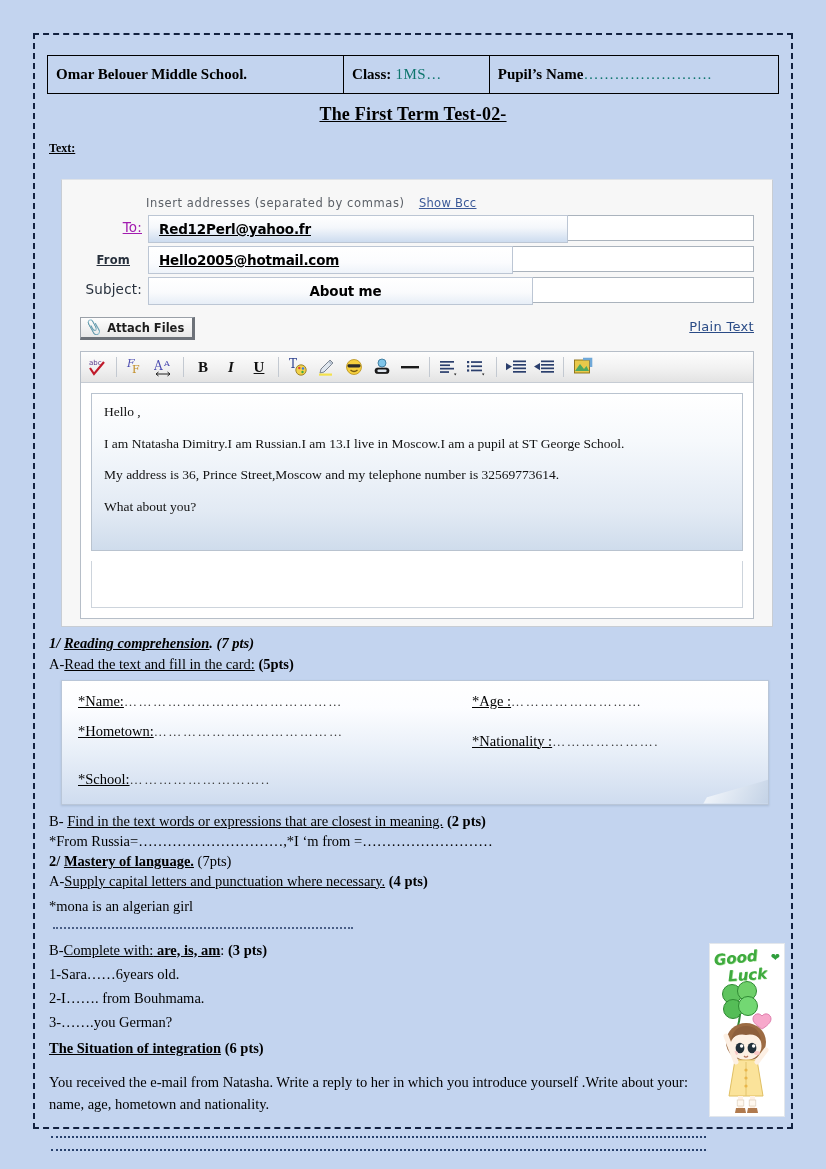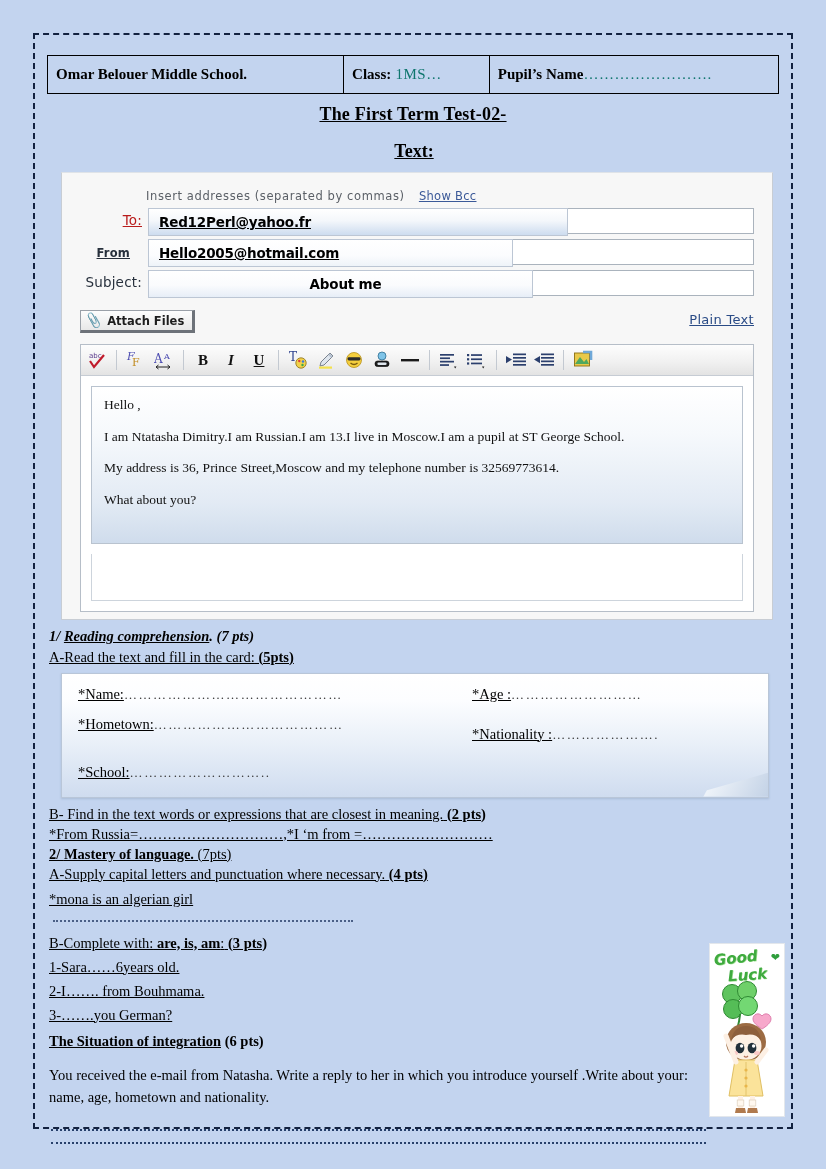--- a/index.html
+++ b/index.html
@@ -53,25 +53,24 @@
   .doc-title {
     text-align: center;
     font-size: 18px;
     font-weight: bold;
     text-decoration: underline;
     margin: 10px 0 0 0;
     letter-spacing: 0.2px;
   }
 
   .label-text {
-    font-size: 18px;
+    font-size: 12px;
     font-weight: bold;
     text-decoration: underline;
-    margin: 16px 0 10px 2px;
-    text-align: center;
+    margin: 16px 0 23px 2px;
   }
 
   
   .mail-panel {
     position: relative;
     margin: 0 6px 0 14px;
     background: #f7f7f7;
     border: 1px solid #c8cdd4;
     border-top: 1px solid #dfe3e8;
     padding: 14px 18px 13px 18px;
@@ -102,21 +101,21 @@
     left: 0;
     top: 4px;
     width: 62px;
     text-align: right;
     font-family: "DejaVu Sans", sans-serif;
     font-size: 13.5px;
     color: #27303c;
     letter-spacing: 0.2px;
   }
   .field-label.link {
-    color: #b91c1c;
+    color: #a21caf;
     text-decoration: underline;
   }
   .field-label.bold {
     font-weight: bold;
     font-size: 11.5px;
     text-decoration: underline;
     left: -12px;
     top: 7px;
   }
   .field-input {
@@ -249,21 +248,21 @@
     border-top: none;
   }
 
   
   .q {
     font-size: 14.5px;
     color: #000;
     line-height: 1.42;
     margin: 0 0 0 2px;
   }
-  .q.tight { line-height: 1.38; text-decoration: underline; }
+  .q.tight { line-height: 1.38; }
   .u  { text-decoration: underline; }
   .b  { font-weight: bold; }
   .bu { font-weight: bold; text-decoration: underline; }
 
   
   .id-card {
     position: relative;
     margin: 6px 10px 4px 14px;
     height: 123px;
     background: linear-gradient(to bottom, #ffffff 0%, #fcfdff 22%, #e8eff8 58%, #cfdcef 100%);

